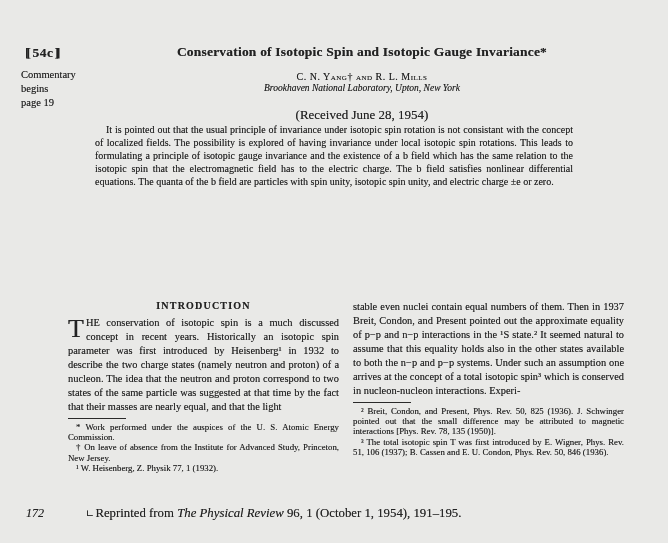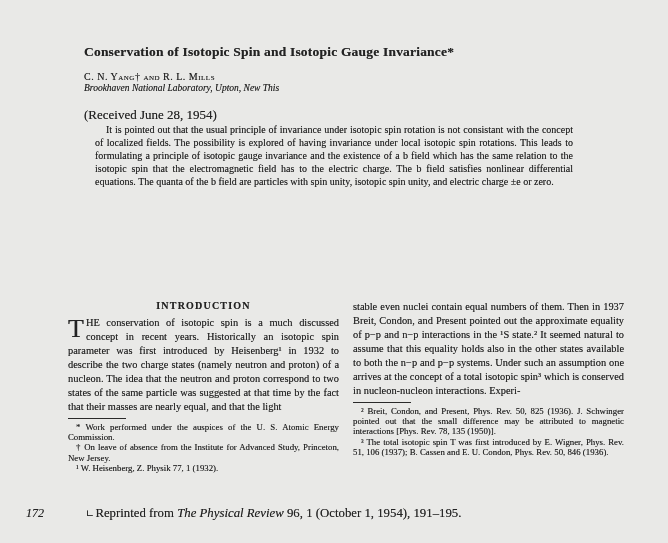--- a/index.html
+++ b/index.html
@@ -17,21 +17,21 @@
   }
 
   
   .margin-note { position: absolute; left: 21px; top: 45px; width: 70px; }
   .margin-label { font-weight: bold; font-size: 13.5px; letter-spacing: 0.5px; margin-left: 4px; }
   .dblb-open  { text-shadow: 1.6px 0 0 currentColor; padding-right: 2.5px; }
   .dblb-close { text-shadow: -1.6px 0 0 currentColor; padding-left: 2.5px; }
   .margin-lines { margin-top: 7px; font-size: 10.5px; line-height: 14px; }
 
   
-  .paper-header { position: absolute; left: 84px; top: 44px; width: 556px; text-align: left; }
+  .paper-header { position: absolute; left: 84px; top: 44px; width: 556px; text-align: center; }
   .title { font-size: 13.5px; font-weight: bold; letter-spacing: 0.2px; }
   .authors { margin-top: 11px; font-size: 10px; font-variant: small-caps; letter-spacing: 0.5px; }
   .affiliation { margin-top: 1px; font-size: 9.5px; font-style: italic; }
   .received { margin-top: 14px; font-size: 13px; }
 
   
   .abstract {
     position: absolute; left: 95px; top: 123px; width: 478px;
     font-size: 10px; line-height: 13px; text-align: justify; text-indent: 11px;
   }
@@ -53,25 +53,33 @@
   .page-number { position: absolute; left: 26px; font-style: italic; font-size: 12px; }
   .reprint-line { position: absolute; left: 86px; white-space: nowrap; }
   .reprint-mark { font-family: "DejaVu Sans", sans-serif; font-size: 10px; margin-right: 1px; }
   .italic { font-style: italic; font-family: Liberation Serif, serif; }
 </style>
 </head>
 <body style="background: rgb(233, 233, 231); color: rgb(35, 35, 35);">
 
 <div class="page">
 
+  <aside class="margin-note">
+    <div class="margin-label"><span class="dblb-open">[</span><span>54c</span><span class="dblb-close">]</span></div>
+    <div class="margin-lines">
+      <div>Commentary</div>
+      <div>begins</div>
+      <div>page 19</div>
+    </div>
+  </aside>
 
   <header class="paper-header">
     <h1 class="title">Conservation of Isotopic Spin and Isotopic Gauge Invariance*</h1>
     <div class="authors">C. N. Yang† and R. L. Mills</div>
-    <div class="affiliation">Brookhaven National Laboratory, Upton, New This</div>
+    <div class="affiliation">Brookhaven National Laboratory, Upton, New York</div>
     <div class="received">(Received June 28, 1954)</div>
   </header>
 
   <section class="abstract">It is pointed out that the usual principle of invariance under isotopic spin rotation is not consistant with the concept of localized fields. The possibility is explored of having invariance under local isotopic spin rotations. This leads to formulating a principle of isotopic gauge invariance and the existence of a b field which has the same relation to the isotopic spin that the electromagnetic field has to the electric charge. The b field satisfies nonlinear differential equations. The quanta of the b field are particles with spin unity, isotopic spin unity, and electric charge ±e or zero.</section>
 
   <main class="columns">
     <div class="col col-left">
       <h2 class="section-heading">INTRODUCTION</h2>
       <p class="body-text"><span class="dropcap">T</span><span>HE conservation of isotopic spin is a much discussed concept in recent years. Historically an isotopic spin parameter was first introduced by Heisenberg¹ in 1932 to describe the two charge states (namely neutron and proton) of a nucleon. The idea that the neutron and proton correspond to two states of the same particle was suggested at that time by the fact that their masses are nearly equal, and that the light</span></p>
       <div class="fn-rule"></div>

